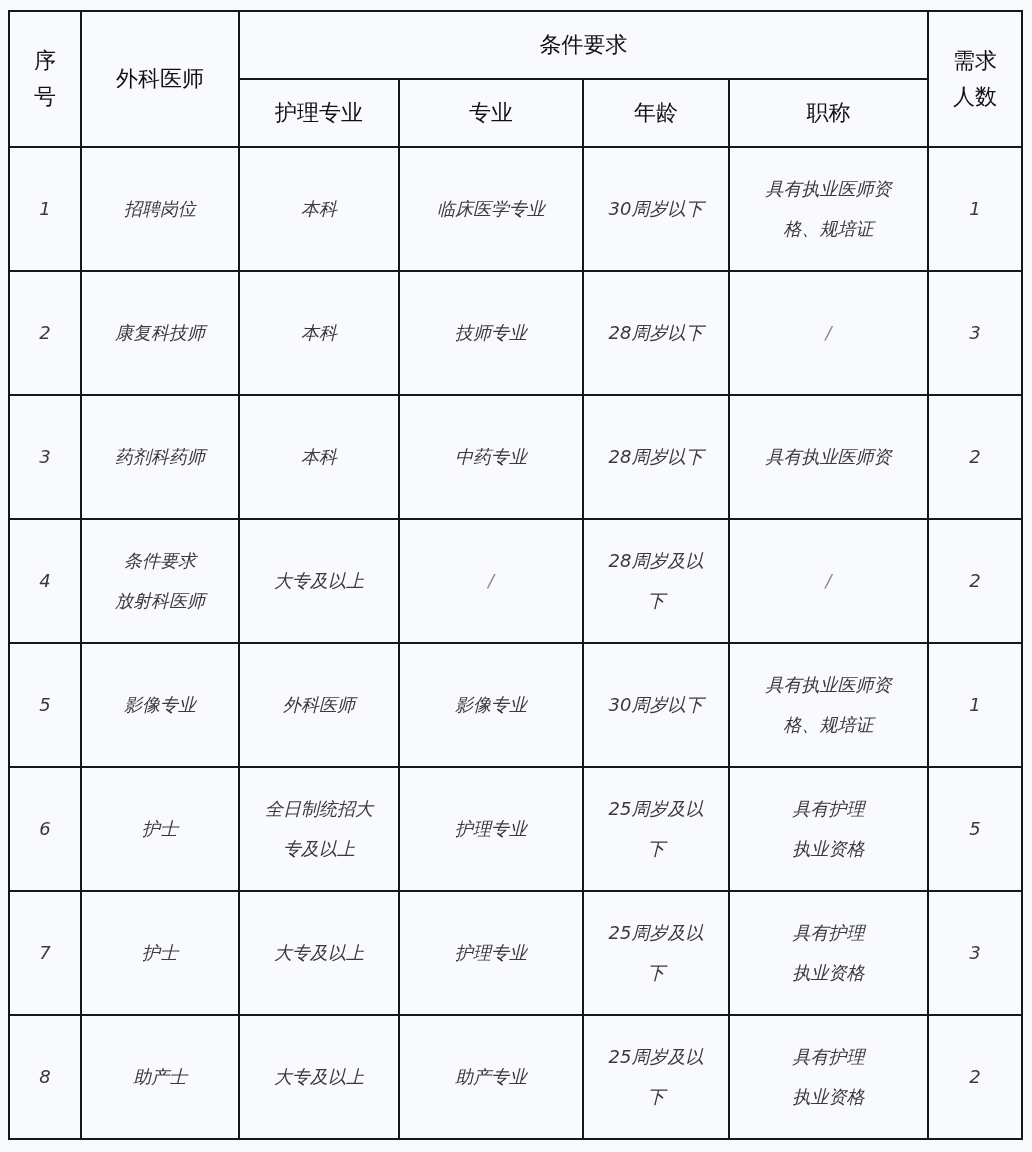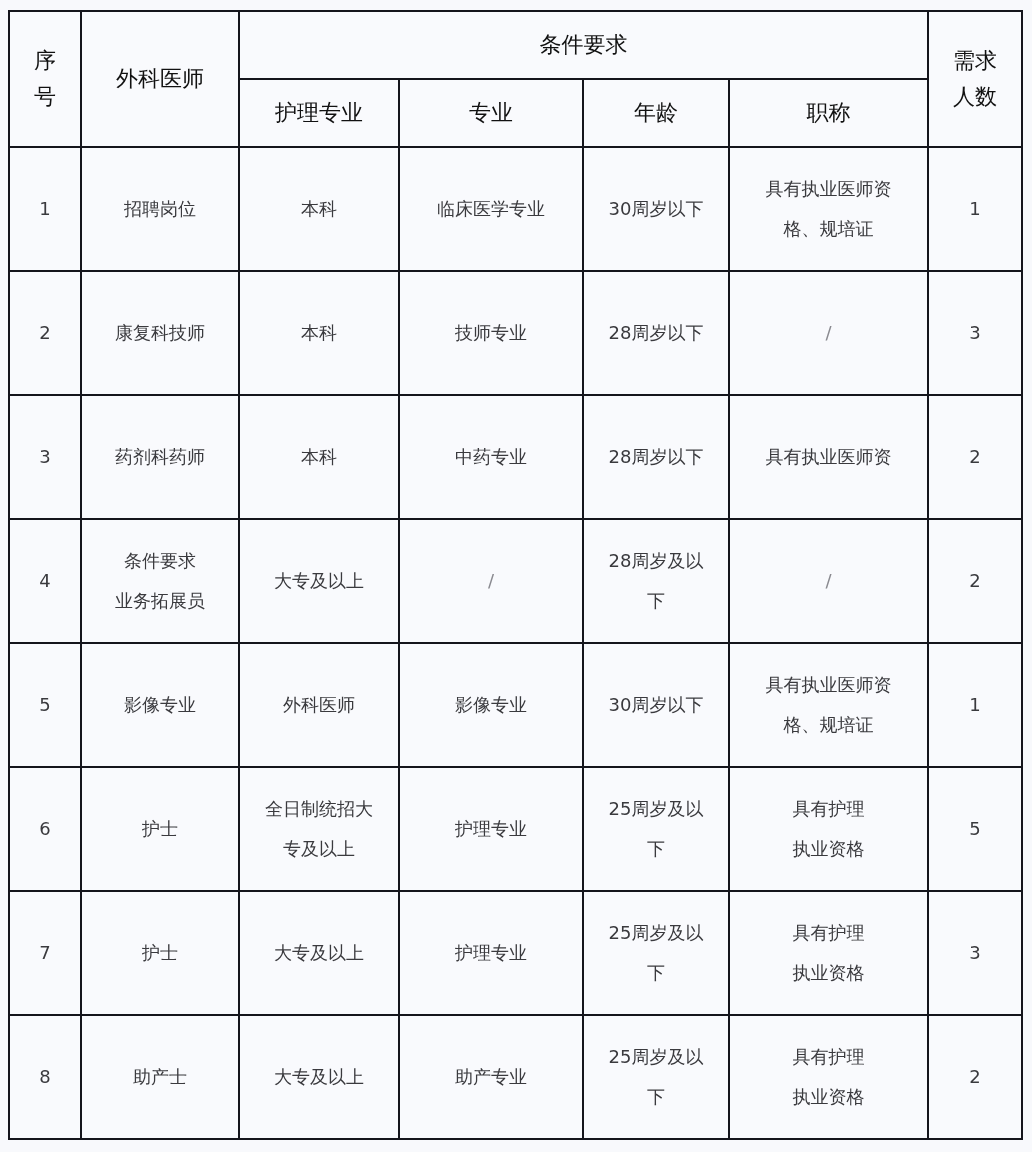--- a/index.html
+++ b/index.html
@@ -39,20 +39,21 @@
     table.recruit th {
       font-weight: normal;
       color: #111;
       font-size: 22px;
       line-height: 36px;
     }
     table.recruit td {
       color: #3a3a3e;
       font-size: 18px;
       line-height: 40px;
+      font-style: italic;
     }
     .h-top { height: 68px; }
     .h-sub { height: 68px; }
     .body-row { height: 124px; }
     .stack { display: block; }
     .slash { color: #8a8a90; }
   </style>
 </head>
 <body>
 
@@ -144,21 +145,21 @@
           </td>
           <td>
             <span class="stack">具有执业医师资</span>
           </td>
           <td>2</td>
         </tr>
         <tr class="body-row">
           <td>4</td>
           <td>
             <span class="stack">条件要求</span>
-            <span class="stack">业务拓展员</span>
+            <span class="stack">放射科医师</span>
           </td>
           <td>
             <span class="stack">大专及以上</span>
           </td>
           <td>
             <span class="stack slash">/</span>
           </td>
           <td>
             <span class="stack">28周岁及以</span>
             <span class="stack">下</span>

